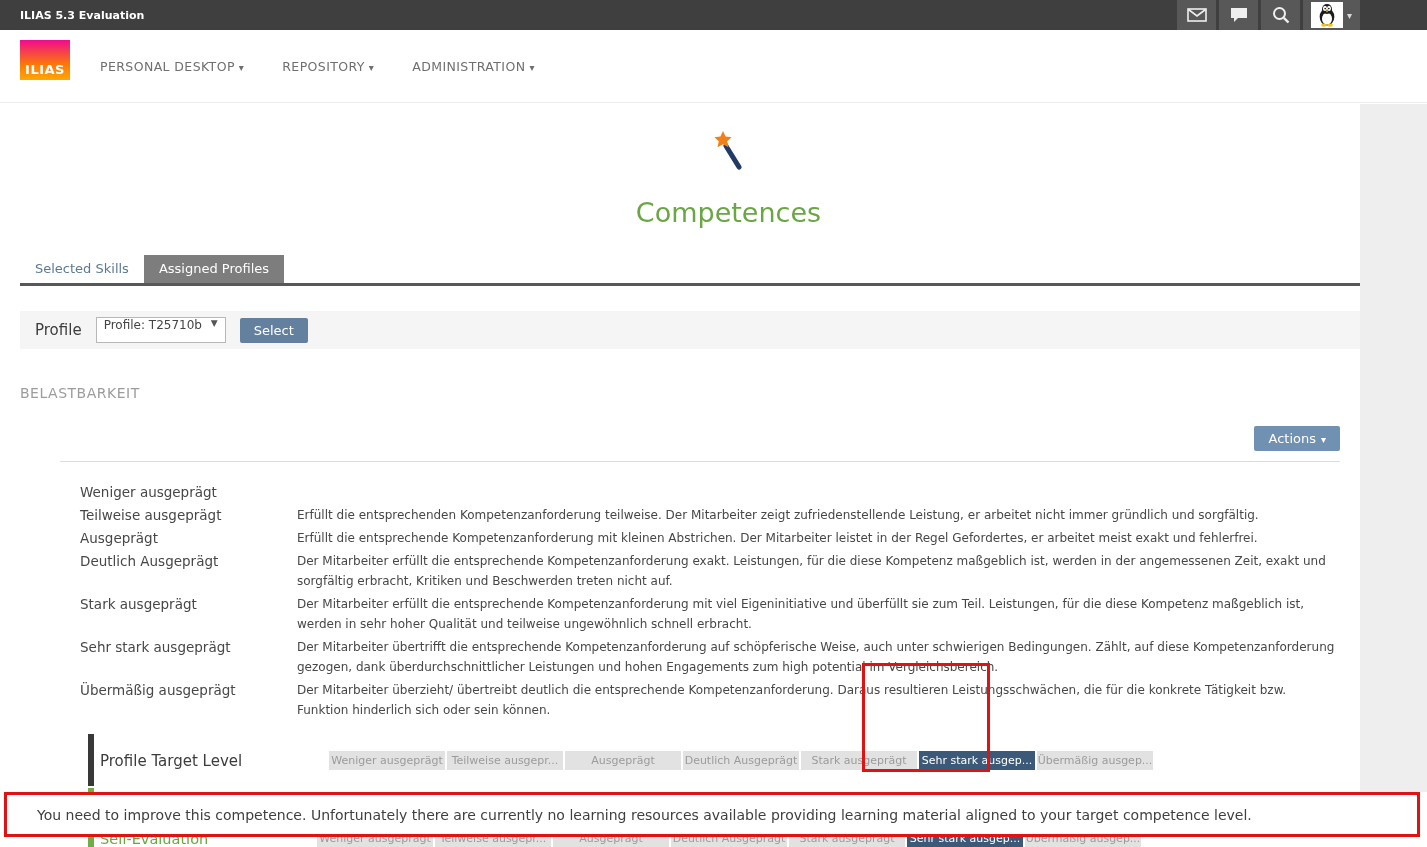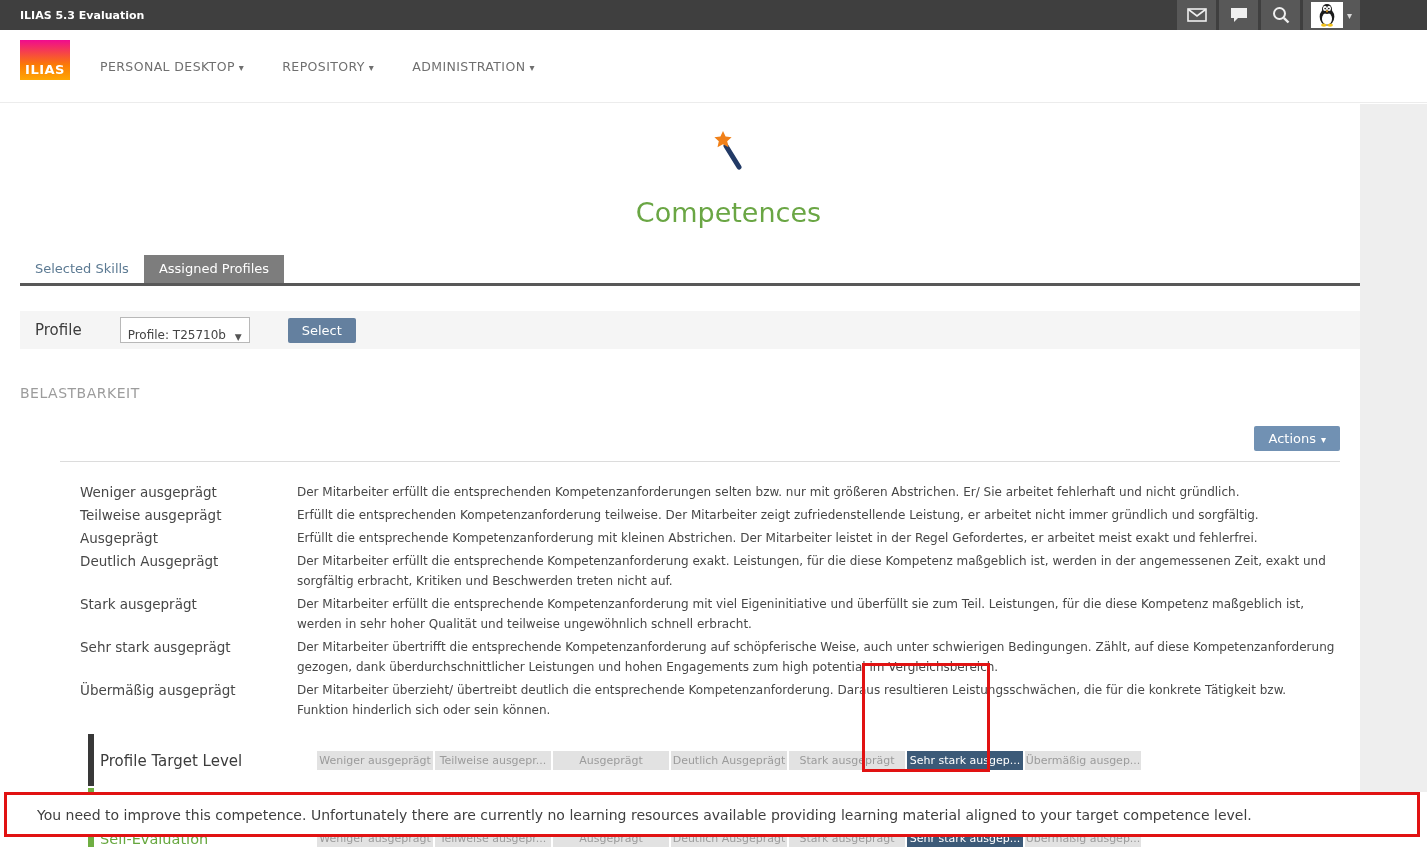--- a/index.html
+++ b/index.html
@@ -36,24 +36,24 @@
 
   
   .tabs { margin:27px 0 0 20px; display:flex; align-items:center;
           border-bottom:3px solid #585858; width:1340px; }
   .tab { font-size:13px; padding:6px 15px 7px 15px; cursor:pointer; white-space:nowrap; }
   .tab-inactive { color:#5c7a93; }
   .tab-active { background:#7d7d7d; color:#ffffff; }
 
   
   .profile-bar { margin:25px 0 0 20px; width:1340px; height:38px; background:#f5f5f5;
-                 display:flex; align-items:center; padding-left:15px;gap:24px; }
+                 display:flex; align-items:center; padding-left:15px; }
   .profile-label { font-size:15px; color:#3c3c3c; margin-right:14px; }
   .profile-select { width:130px; height:26px; background:#ffffff; border:1px solid #b8b8b8;
-                    display:flex; align-items:flex-end; justify-content:space-between;
+                    display:flex; align-items:flex-start; justify-content:space-between;
                     padding:0 7px; font-size:12px; color:#444444; cursor:pointer; }
   .profile-select .caret { font-size:9px; color:#555555; }
   .btn-blue { border:none; color:#ffffff; font-size:13px; padding:5px 14px;
               border-radius:2px; cursor:pointer; font-family:inherit; }
   .select-btn { background:#64809f; margin-left:14px; }
 
   
   .section-heading { margin:36px 0 0 20px; font-size:14px; font-weight:normal;
                      color:#9c9c9c; letter-spacing:0.5px; }
   .panel { margin:7px 0 0 20px; width:1340px; background:#ffffff; padding:18px 20px 6px 20px; }
@@ -64,21 +64,21 @@
 
   
   .levels { margin:20px 0 0 40px; }
   .level-row { display:flex; margin-bottom:3px; }
   .level-name { width:217px; flex-shrink:0; font-size:13.5px; color:#474747; line-height:20px; }
   .level-desc { width:1043px; font-size:12px; color:#474747; line-height:20px; }
 
   
   .score-row { position:relative; margin-left:48px; padding-left:12px; display:flex; }
   .score-row::before { content:""; position:absolute; left:0; top:0; bottom:0; width:6px; }
-  .target-row { margin-top:14px; height:52px; align-items:center; }
+  .target-row { margin-top:14px; height:52px; align-items:center;gap:12px; }
   .target-row::before { background:#383838; }
   .eval-row { margin-top:2px; height:66px; align-items:flex-end; padding-bottom:6px; }
   .eval-row::before { background:#6fae43; }
   .score-label-col { width:217px; flex-shrink:0; }
   .target-label { font-size:15px; color:#3c3c3c; }
   .eval-date { font-size:14.5px; color:#8b5cf6; position:absolute; top:8px; left:12px; }
   .eval-label { font-size:14.5px; color:#66a73e; cursor:pointer; }
   .badge-strip { display:flex; align-items:center; }
   .badge { width:116px; height:19px; margin-right:2px; background:#e2e2e2; color:#9b9b9b;
            font-size:11px; line-height:19px; text-align:center; white-space:nowrap;
@@ -183,21 +183,20 @@
 
 <div class="panel">
   <div class="actions-row">
     <button class="btn-blue actions-btn"><span>Actions</span><span class="caret">▾</span></button>
   </div>
   <hr class="panel-divider">
 
   <div class="levels">
     <div class="level-row">
       <div class="level-name">Weniger ausgeprägt</div>
-      <div class="level-desc">Der Mitarbeiter erfüllt die entsprechenden Kompetenzanforderungen selten bzw. nur mit größeren Abstrichen. Er/ Sie arbeitet fehlerhaft und nicht gründlich.</div>
     </div>
     <div class="level-row">
       <div class="level-name">Teilweise ausgeprägt</div>
       <div class="level-desc">Erfüllt die entsprechenden Kompetenzanforderung teilweise. Der Mitarbeiter zeigt zufriedenstellende Leistung, er arbeitet nicht immer gründlich und sorgfältig.</div>
     </div>
     <div class="level-row">
       <div class="level-name">Ausgeprägt</div>
       <div class="level-desc">Erfüllt die entsprechende Kompetenzanforderung mit kleinen Abstrichen. Der Mitarbeiter leistet in der Regel Gefordertes, er arbeitet meist exakt und fehlerfrei.</div>
     </div>
     <div class="level-row">

